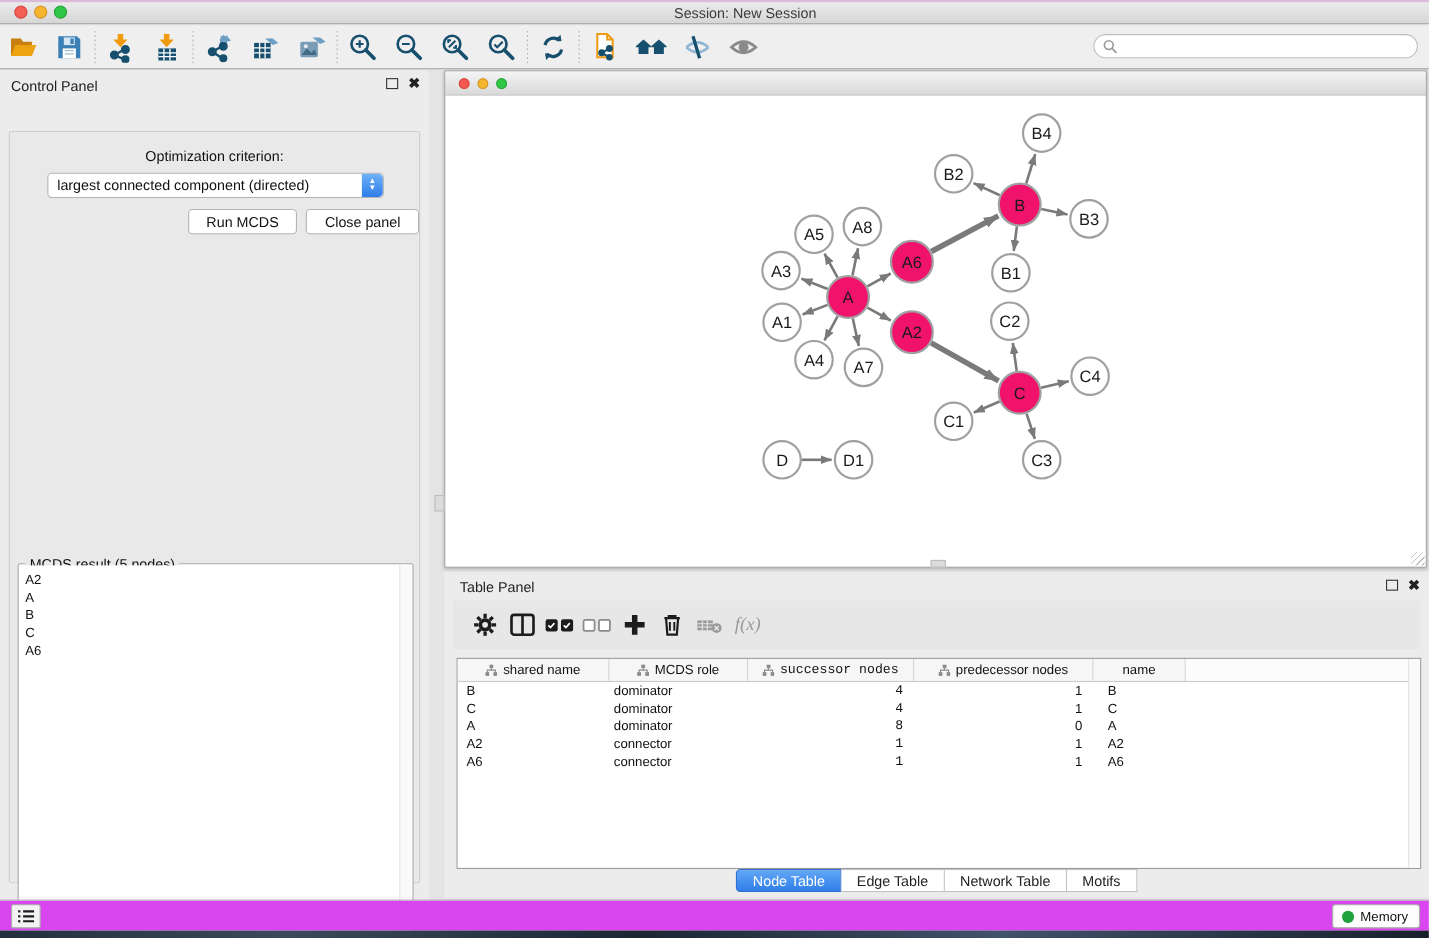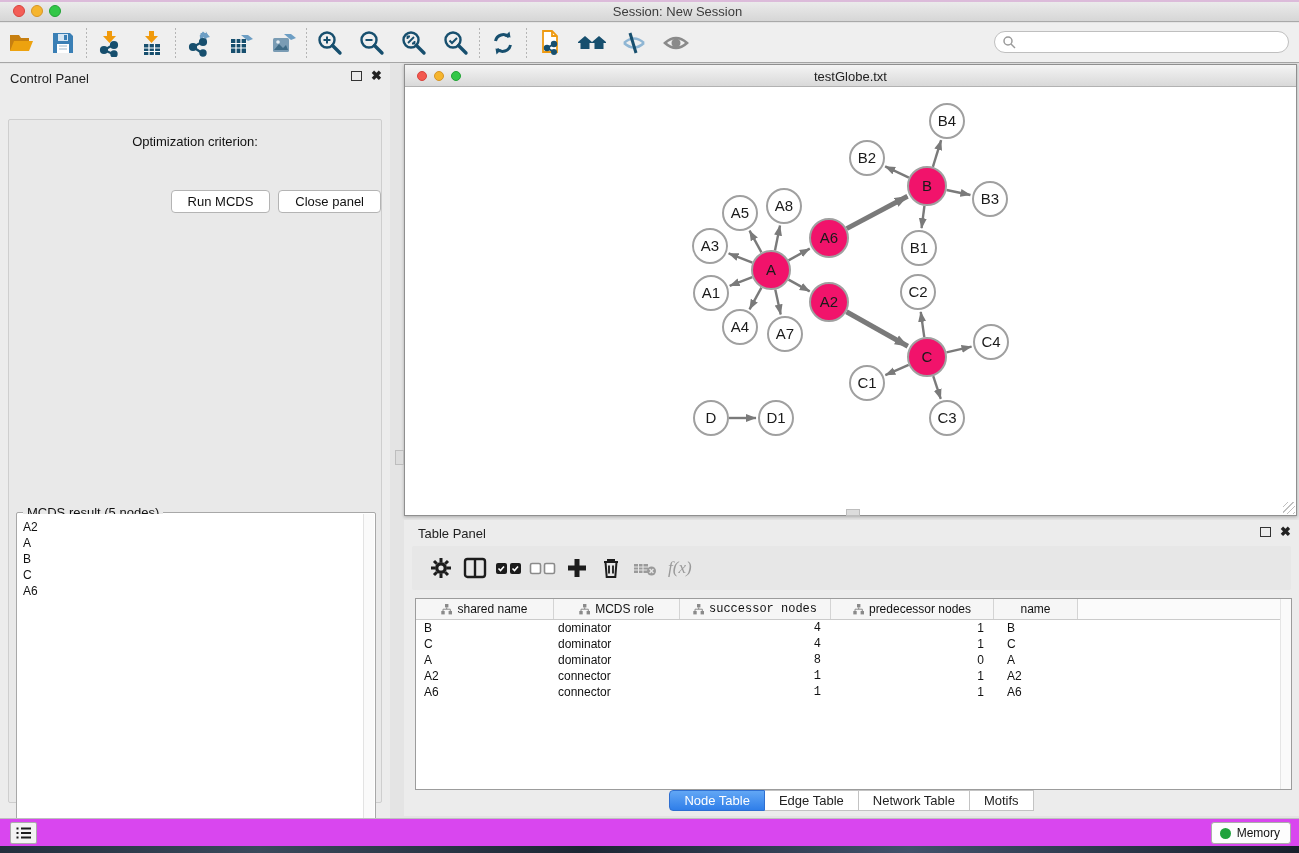--- a/index.html
+++ b/index.html
@@ -262,20 +262,27 @@
   </div>
 
   <div class="control-panel">
     <div class="cp-title">Control Panel</div>
     <div class="panel-btns">
       <span class="float-ico"></span>
       <span class="close-ico">✖</span>
     </div>
     <div class="cp-content">
       <div class="opt-label">Optimization criterion:</div>
+      <div class="cp-select">
+        <span class="sel-text">largest connected component (directed)</span>
+        <span class="sel-stepper">
+            <span>▲</span>
+            <span>▼</span>
+          </span>
+      </div>
       <div class="cp-buttons">
         <div class="push-btn">Run MCDS</div>
         <div class="push-btn">Close panel</div>
       </div>
       <div class="result-field">
         <span class="result-legend">MCDS result (5 nodes)</span>
         <div class="result-list" id="mcds-list">
             <div>A2</div>
             <div>A</div>
             <div>B</div>
@@ -285,21 +292,20 @@
         <div class="result-scroll"></div>
       </div>
     </div>
   </div>
 
   <div class="net-window">
     <div class="nw-titlebar">
       <span class="nw-tl red"></span>
       <span class="nw-tl yel"></span>
       <span class="nw-tl grn"></span>
-      <div class="nw-title">testGlobe.txt</div>
     </div>
     <div class="nw-canvas">
       <svg id="graph-svg" width="891" height="428">
         <defs>
           <marker id="arr" markerUnits="userSpaceOnUse" markerWidth="11" markerHeight="9" refX="10" refY="4.5" orient="auto">
             <path d="M0,0.5 L10.5,4.5 L0,8.5 z" fill="#7a7a7a"></path>
           </marker>
           <marker id="arrT" markerUnits="userSpaceOnUse" markerWidth="14" markerHeight="11" refX="13" refY="5.5" orient="auto">
             <path d="M0,0.5 L13.5,5.5 L0,10.5 z" fill="#7a7a7a"></path>
           </marker>

